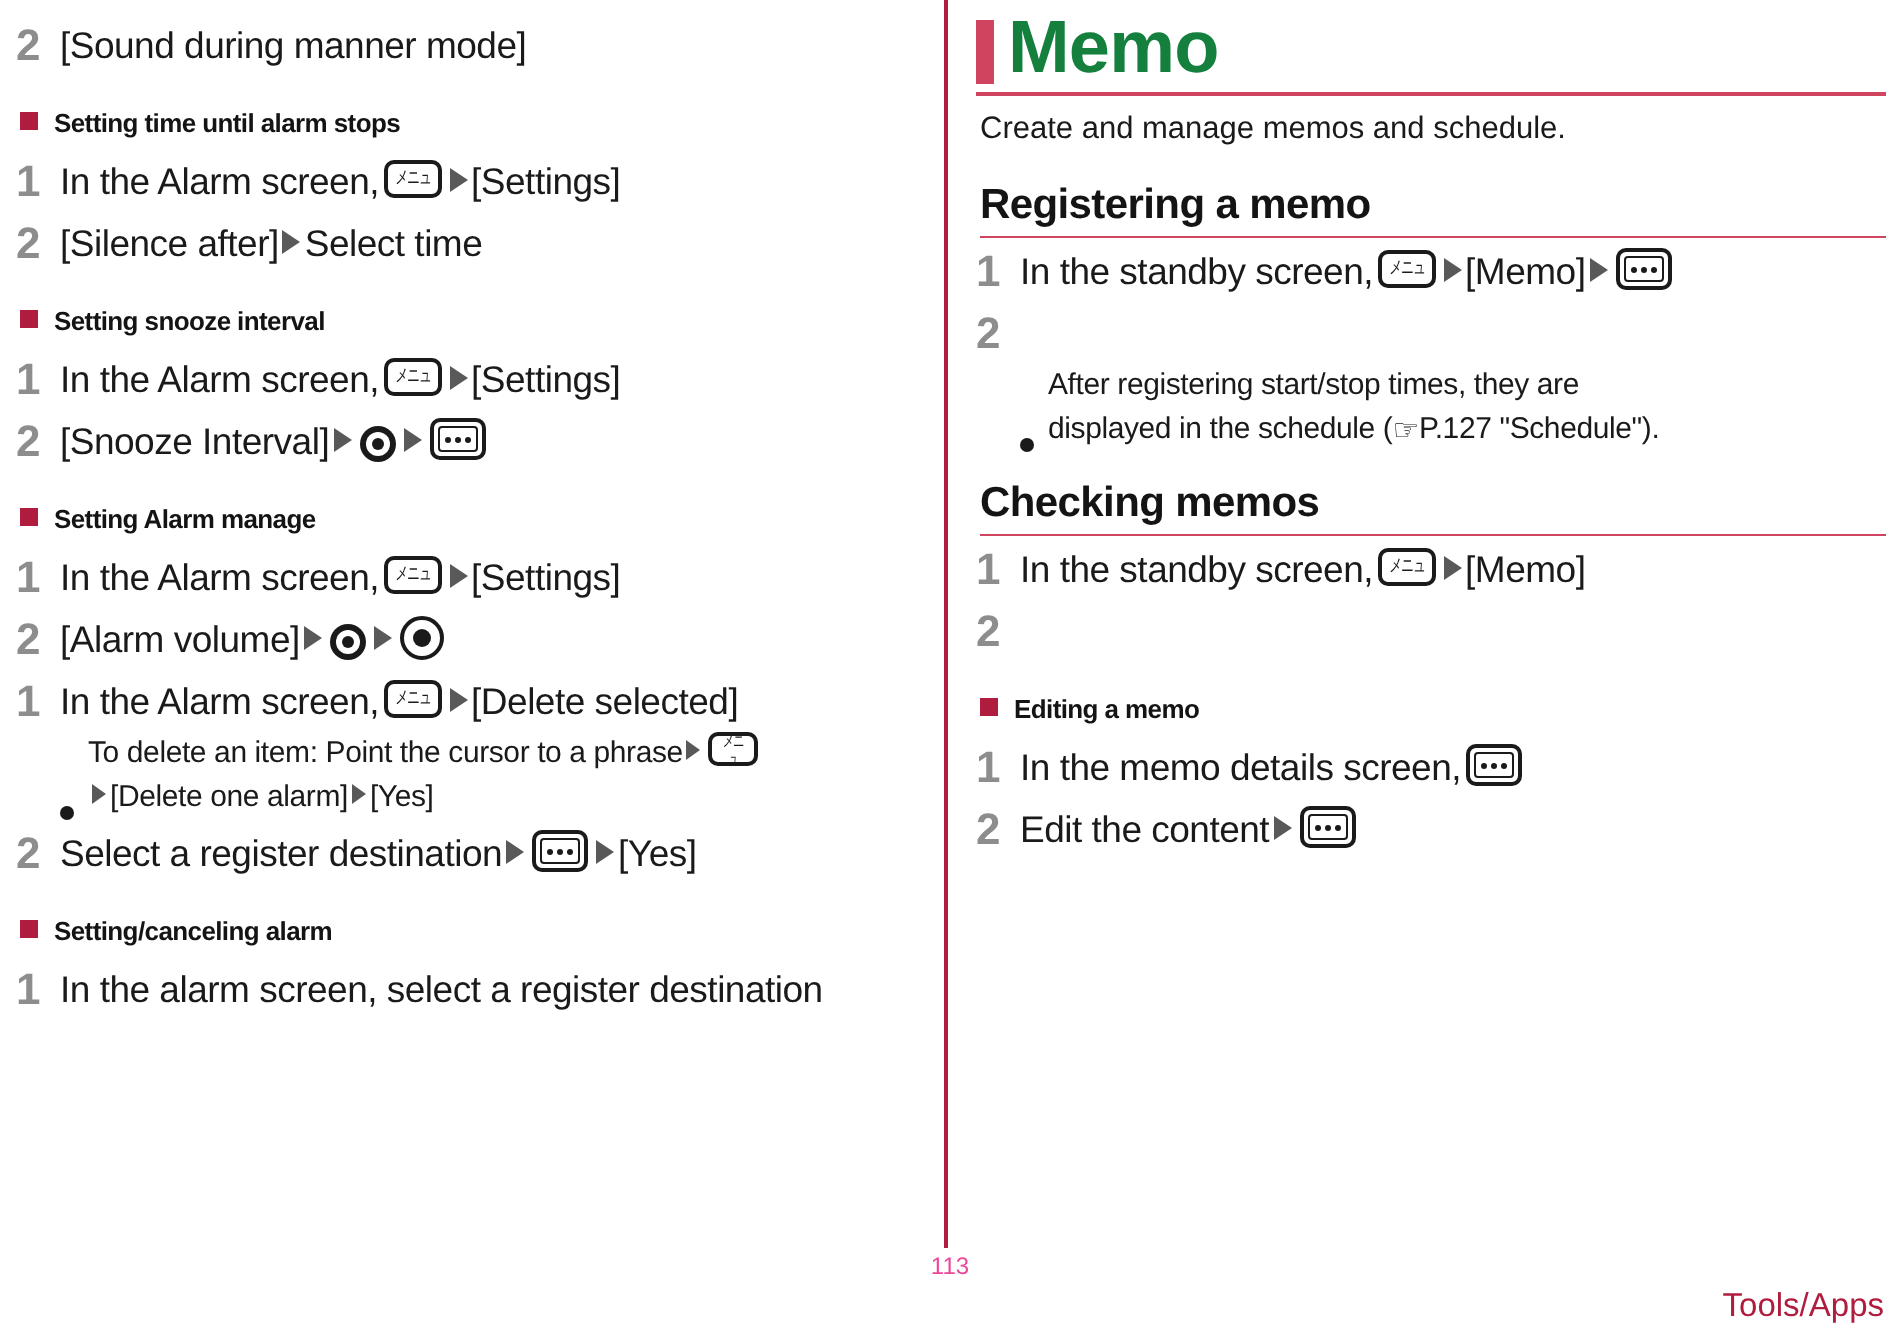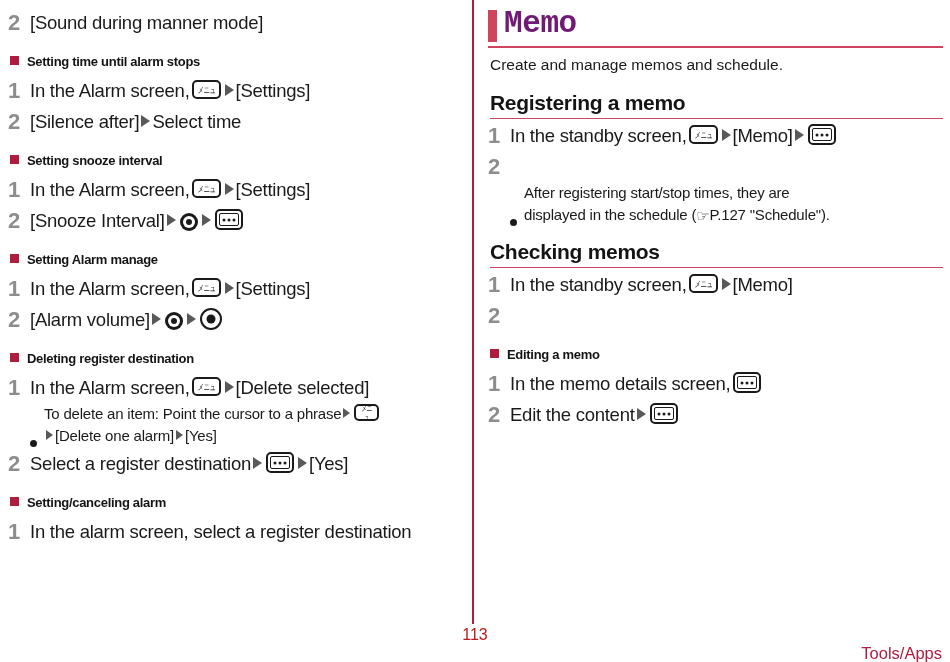--- a/index.html
+++ b/index.html
@@ -30,26 +30,25 @@
     margin: 0 0 0 0;
     padding: 0 0 4px 16px;
     border-bottom: 2px solid #cf4560;
   }
   .chapter-bar {
     position: absolute; left: 0; top: 4px;
     width: 9px; height: 32px;
     background: #cf4560;
   }
   .chapter-title {
-    font-size: 31px;
+    font-size: 37px;
     font-weight: bold;
     letter-spacing: -0.4px;
     line-height: 36px;
-    color: #701a75;
-    font-family: Liberation Mono, monospace;
+    color: #15803d;
   }
   .chapter-desc {
     font-size: 15.5px;
     line-height: 24px;
     margin: 5px 0 0 2px;
     color: #1a1a1a;
   }
 
   
   .h2 {
@@ -255,22 +254,22 @@
     margin-right: 0px;
     color: #1a1a1a;
   }
 
   
   .footer { position: absolute; left: 0; right: 0; bottom: 0; height: 40px; }
   .page-number {
     position: absolute;
     left: 0; right: 0; top: 4px;
     text-align: center;
-    font-size: 16px;
-    color: #b91c1c;
+    font-size: 12px;
+    color: #ec4899;
   }
   .footer-tag {
     position: absolute;
     right: 8px; top: 22px;
     font-size: 16.5px;
     color: #b01c3e;
     border-bottom: 1.5px solid #b01c3e;
     padding-bottom: 1px;
     line-height: 18px;
   }
@@ -323,24 +322,20 @@
     </div>
     <div class="step">
       <div class="step-num">1</div>
       <div class="step-text"><span>In the Alarm screen,</span><span class="key-menu"></span><span class="tri"></span><span>[Settings]</span></div>
     </div>
     <div class="step">
       <div class="step-num">2</div>
       <div class="step-text"><span>[Alarm volume]</span><span class="tri"></span><span class="key-nav"></span><span class="tri"></span><span class="key-center"></span></div>
     </div>
 
-    <div class="h3">
-      <span class="h3-bullet"></span>
-      <span>Deleting register destination</span>
-    </div>
     <div class="step">
       <div class="step-num">1</div>
       <div class="step-text"><span>In the Alarm screen,</span><span class="key-menu"></span><span class="tri"></span><span>[Delete selected]</span></div>
     </div>
     <div class="note">
       <span class="note-dot"></span>
       <div class="note-text"><span>To delete an item: Point the cursor to a phrase</span><span class="tri sm"></span><span class="key-menu sm"></span><br><span class="tri sm"></span><span>[Delete one alarm]</span><span class="tri sm"></span><span>[Yes]</span></div>
     </div>
     <div class="step">
       <div class="step-num">2</div>

